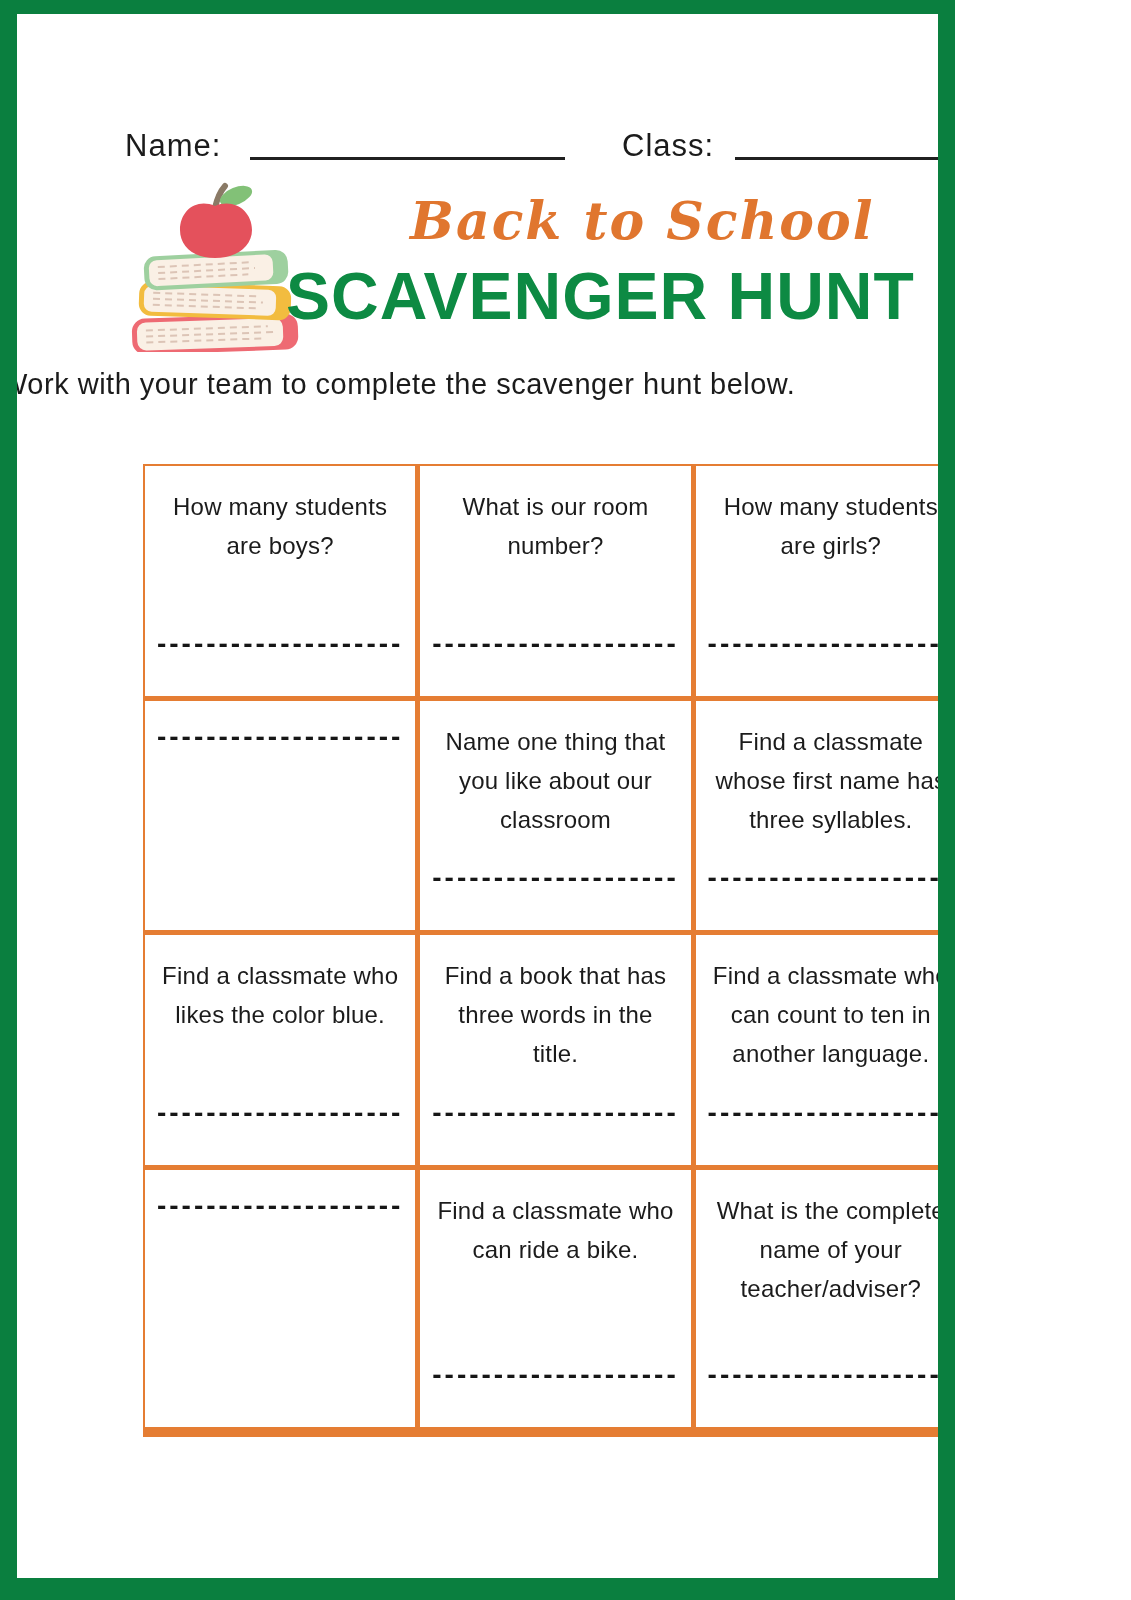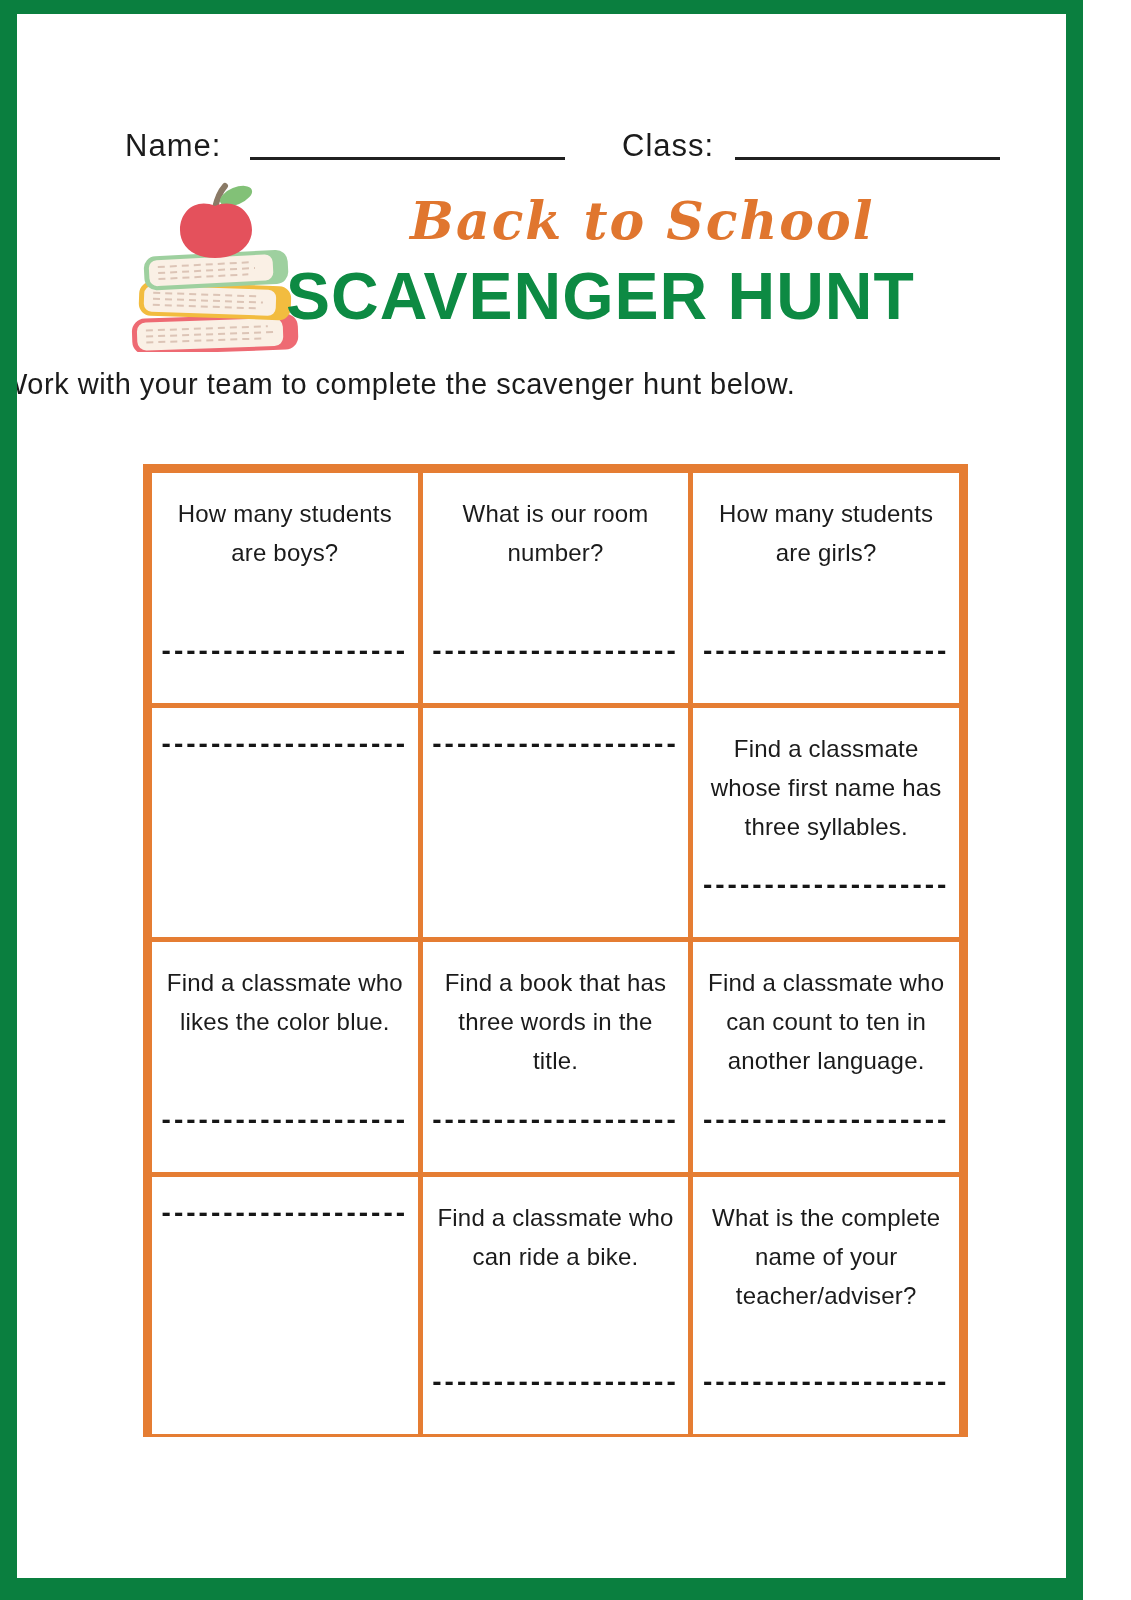--- a/index.html
+++ b/index.html
@@ -7,21 +7,21 @@
     --title-green: #0D8A43;
     --script-orange: #E0762F;
     --grid-orange: #E57D33;
     --text-black: #1B1B1B;
     --page-bg: #FFFFFF;
   }
   * { margin: 0; padding: 0; box-sizing: border-box; }
   html, body { background: #fff; }
   .page {
     position: relative;
-    width: 1083px;
+    width: 955px;
     height: 1600px;
     background: var(--page-bg);
     overflow: hidden;
     font-family: "Liberation Sans", sans-serif;
     color: var(--text-black);
   }
   .frame {
     position: absolute;
     inset: 0;
     border-style: solid;
@@ -92,21 +92,21 @@
     position: absolute;
     left: 143px;
     top: 464px;
     width: 825px;
     height: 973px;
     background: var(--grid-orange);
     display: grid;
     grid-template-columns: repeat(3, 1fr);
     grid-template-rows: 230px 229px 230px 257px;
     gap: 5px;
-    padding: 9px;
+    padding: 2px;
   }
   .cell {
     background: #ffffff;
     display: flex;
     flex-direction: column;
     align-items: center;
     justify-content: space-between;
     padding: 22px 8px 38px;
   }
   .question {
@@ -187,20 +187,23 @@
       </div>
       <div class="cell">
         <div class="question">How many students
 are girls?</div>
         <div class="answer-line">--------------------</div>
       </div>
       <div class="cell">
         <div class="answer-line">--------------------</div>
       </div>
       <div class="cell">
+        <div class="question">Name one thing that
+you like about our
+classroom</div>
         <div class="answer-line">--------------------</div>
       </div>
       <div class="cell">
         <div class="question">Find a classmate
 whose first name has
 three syllables.</div>
         <div class="answer-line">--------------------</div>
       </div>
       <div class="cell">
         <div class="question">Find a classmate who

